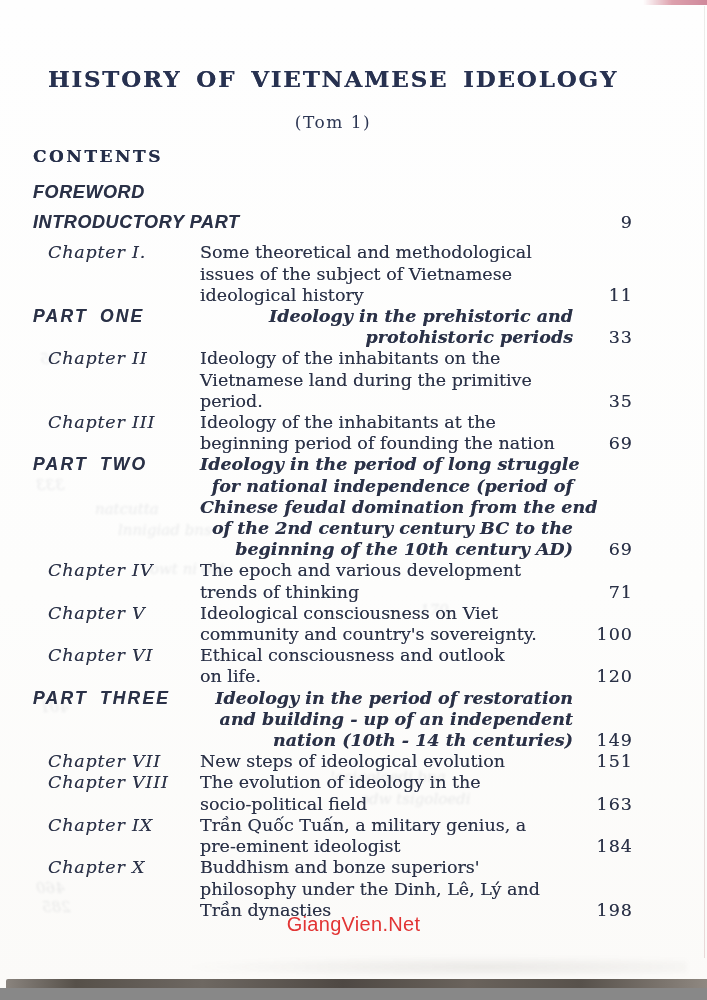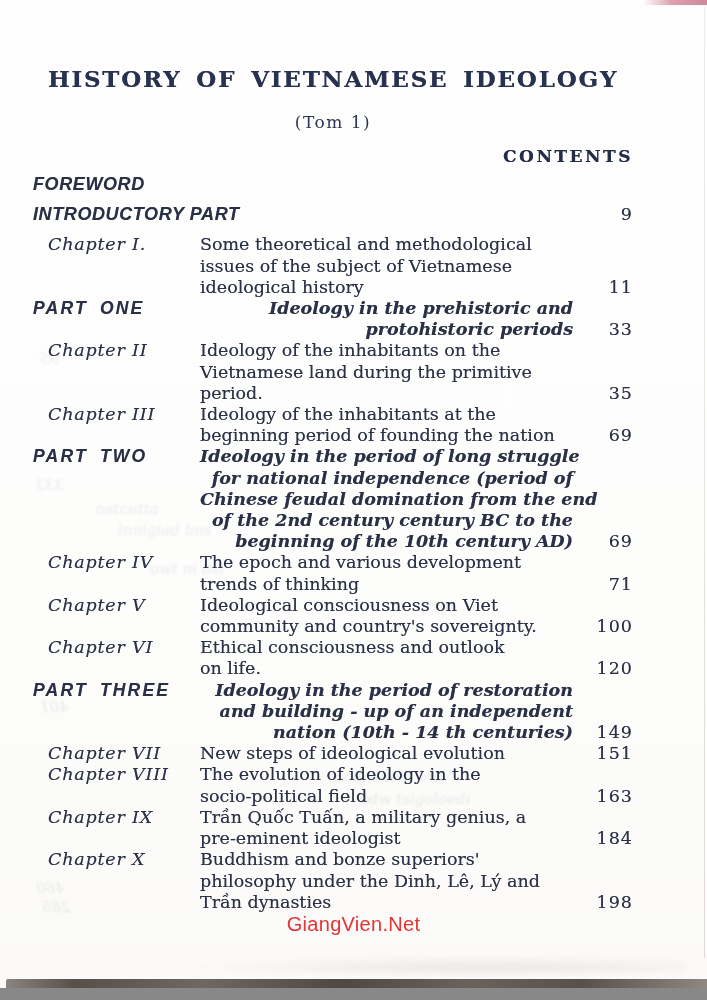--- a/index.html
+++ b/index.html
@@ -49,26 +49,26 @@
     letter-spacing:1.8px;word-spacing:5px;
     color:#273150;
     text-shadow:0 0 .6px rgba(39,49,80,.8);
   }
   .subtitle{
     margin-top:20px;text-align:center;
     font-size:17px;line-height:20px;
     letter-spacing:1.5px;color:#2c3653;
   }
   .contents-heading{
-    margin-top:14px;text-align:right;
+    margin-top:14px;text-align:left;
     font-size:17px;line-height:20px;font-weight:bold;
     letter-spacing:2.5px;color:#252e49;
     text-shadow:0 0 .5px rgba(37,46,73,.8);
   }
-  .toc{margin-top:8px;font-size:17.5px;text-shadow:0 0 .5px rgba(42,49,71,.55);}
+  .toc{margin-top:16px;font-size:17.5px;text-shadow:0 0 .5px rgba(42,49,71,.55);}
   .toc-row{display:grid;grid-template-columns:167px 373px 60px;align-items:start;}
   .toc-row.front{margin-bottom:9px;}
   .toc-label{white-space:nowrap;line-height:21.2px;}
   .toc-row.front .toc-label{
     font-family:"Liberation Sans","DejaVu Sans",sans-serif;
     font-style:italic;font-weight:bold;font-size:18px;letter-spacing:.6px;
   }
   .toc-row.part .toc-label{
     font-family:"Liberation Sans","DejaVu Sans",sans-serif;
     font-style:italic;font-weight:bold;font-size:17.5px;

